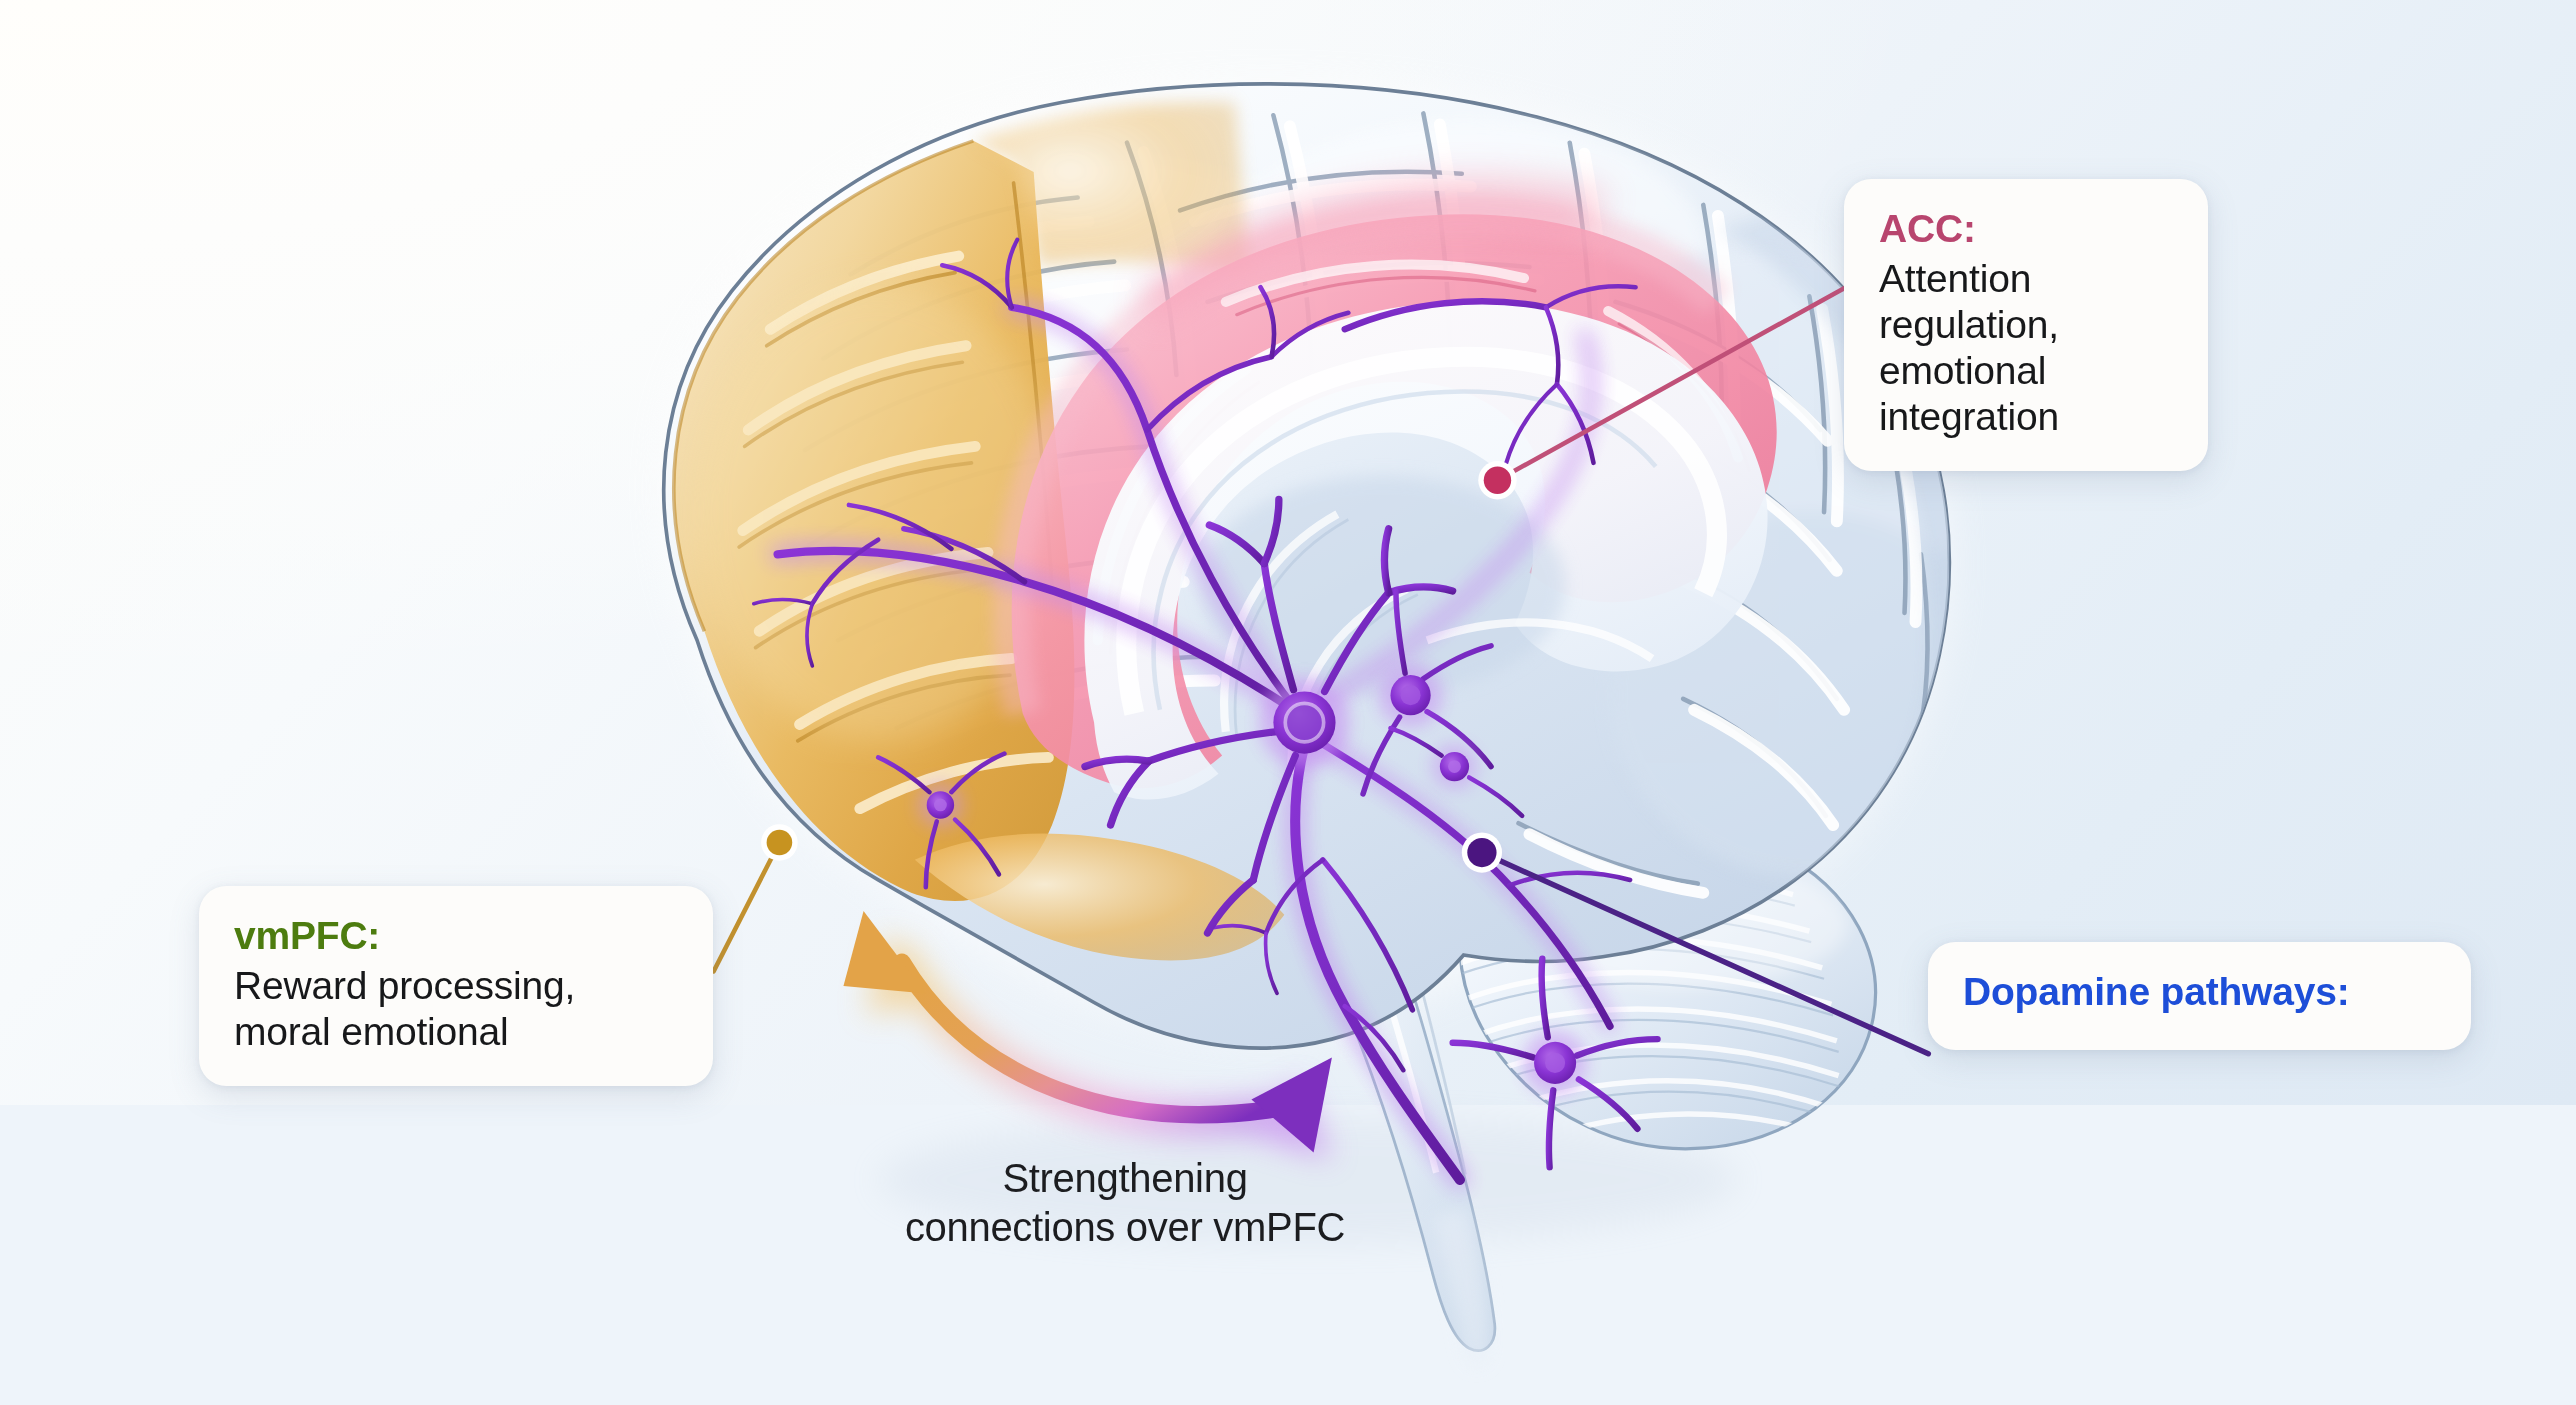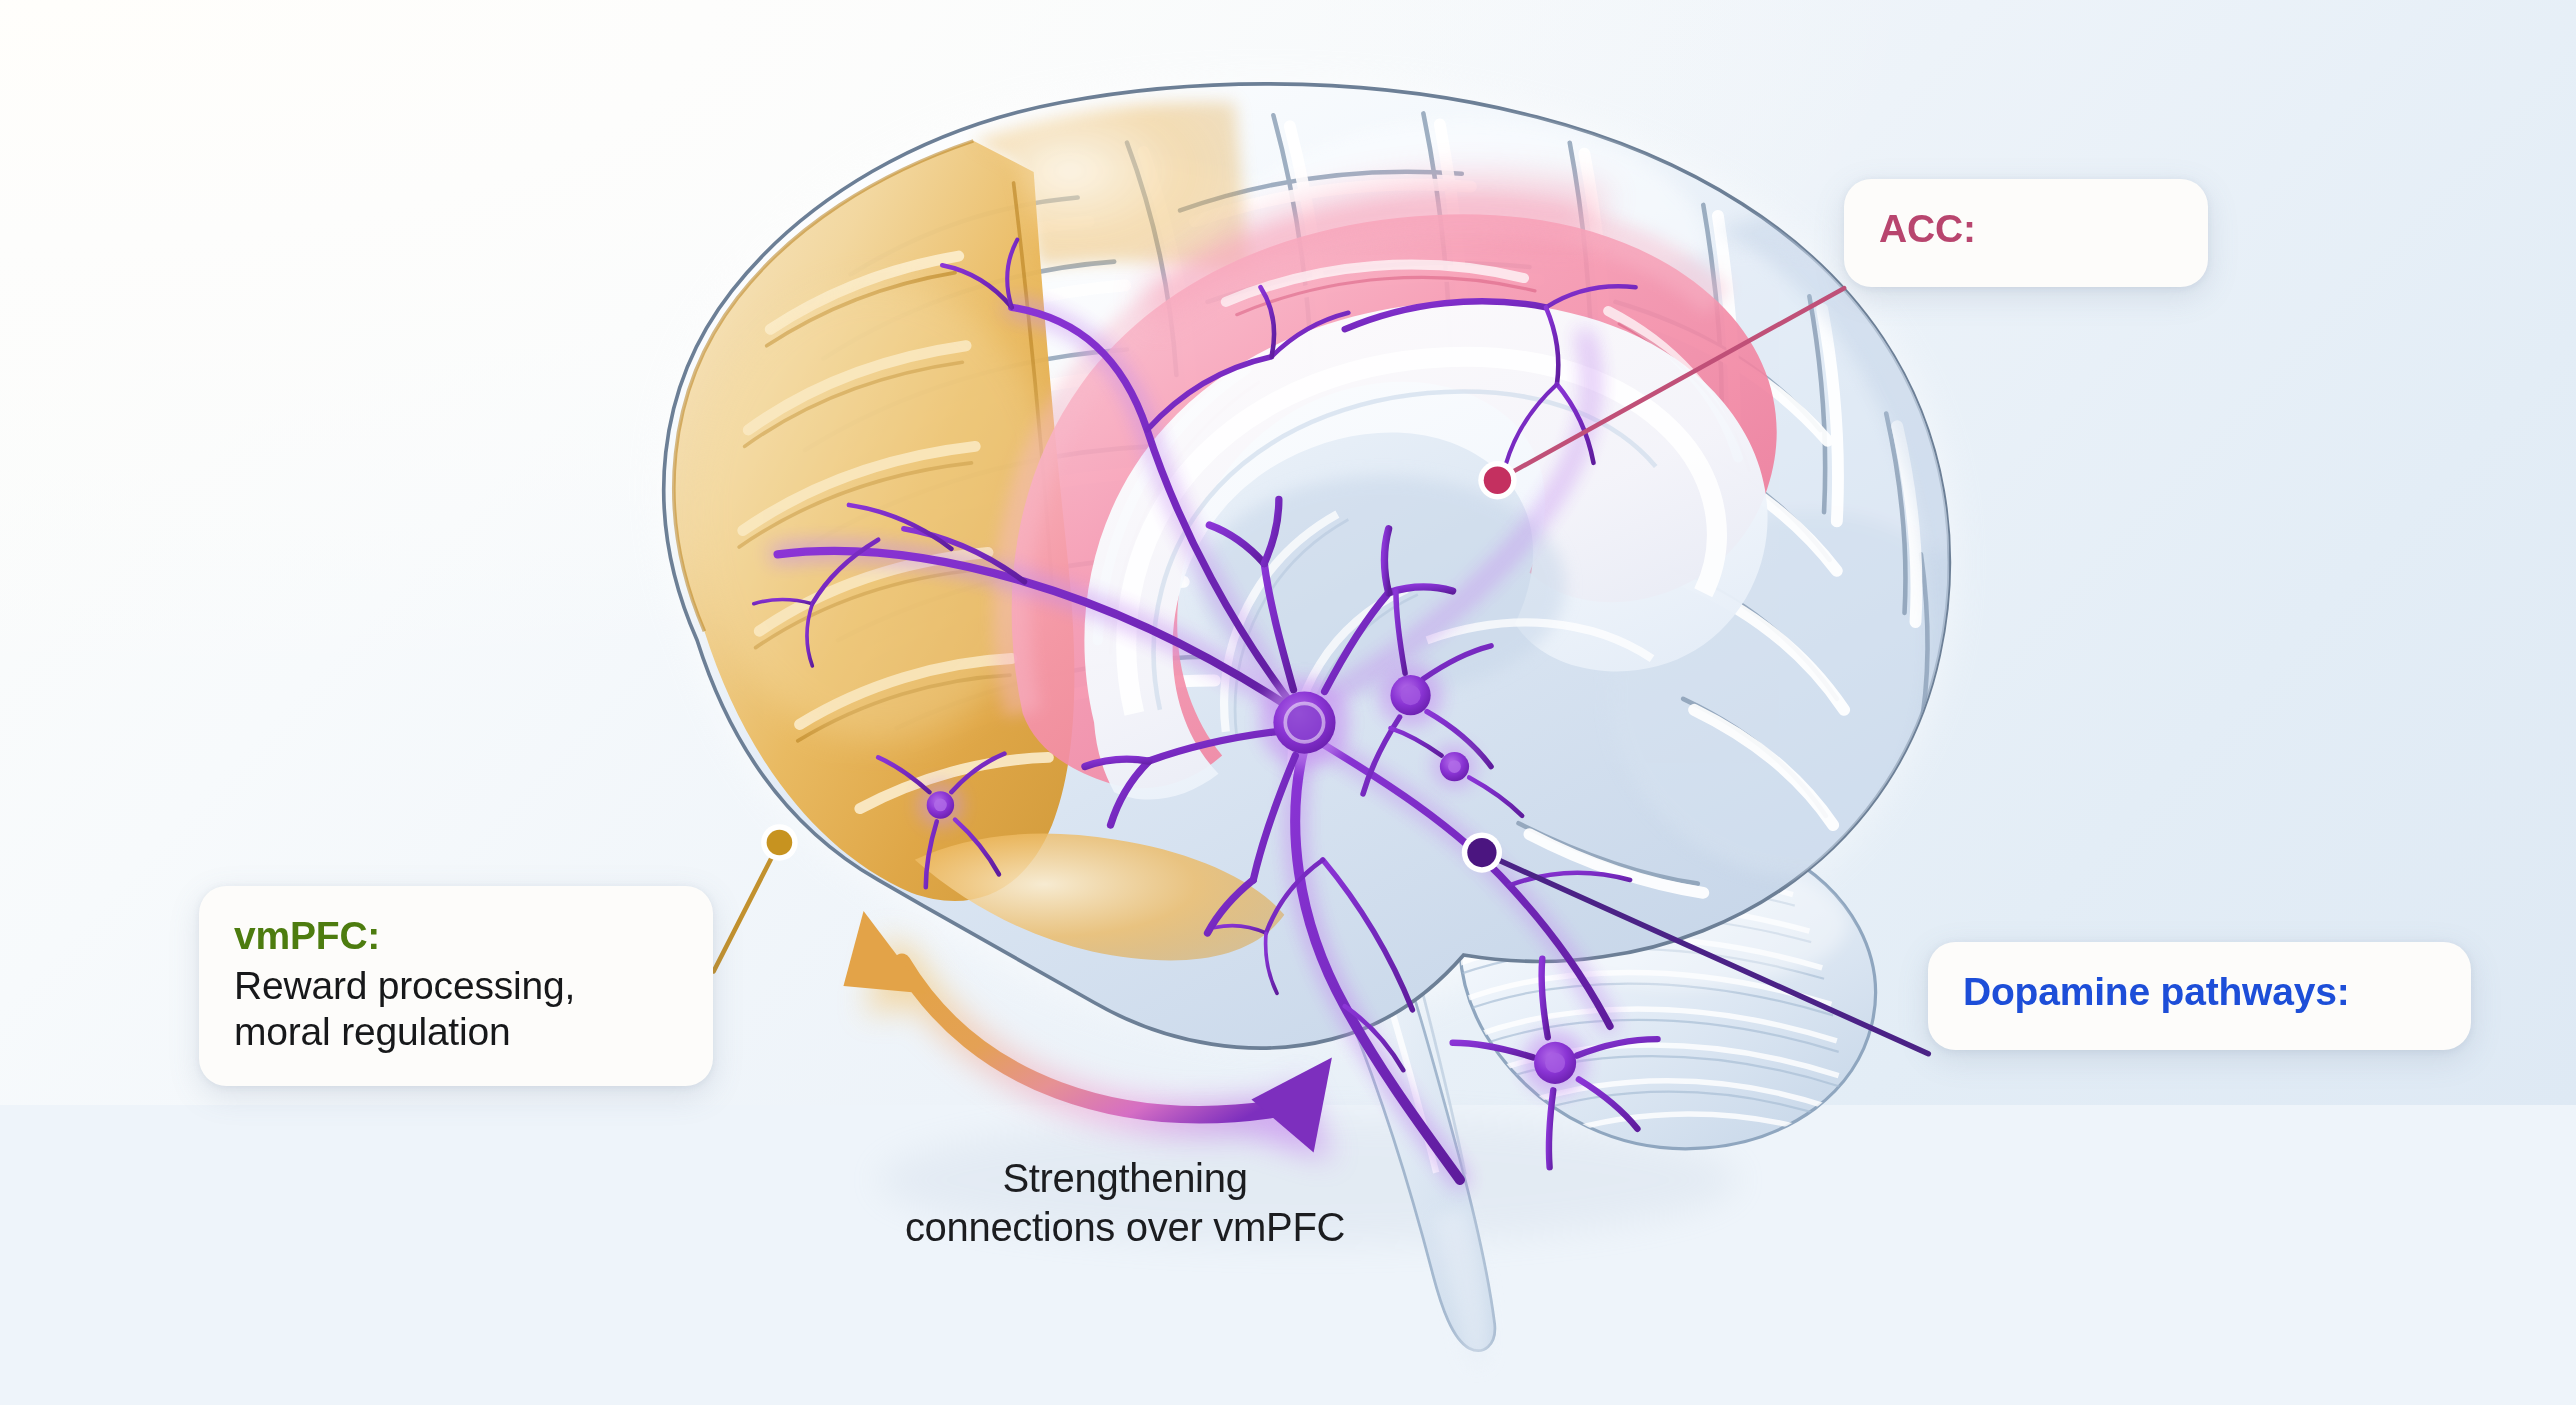--- a/index.html
+++ b/index.html
@@ -588,26 +588,28 @@
     <g>
       <line x1="1620" y1="932" x2="2108" y2="1152" stroke="#4b2286" stroke-width="6" stroke-linecap="round"></line>
       <circle cx="1620" cy="932" r="22" fill="#ffffff"></circle>
       <circle cx="1620" cy="932" r="16" fill="#4b1580"></circle>
     </g>
   </svg>
   </div>
 
   <div class="card" id="card-acc">
     <p class="ttl" style="color:#b8456e">ACC:</p>
+    <p class="dsc">Attention regulation,
+emotional integration</p>
   </div>
 
   <div class="card" id="card-vmpfc">
     <p class="ttl" style="color:#4d7c0f">vmPFC:</p>
     <p class="dsc">Reward processing,
-moral regulation</p>
+moral emotional</p>
   </div>
 
   <div class="card" id="card-dopa">
     <p class="ttl" style="color:#1d4ed8">Dopamine pathways:</p>
   </div>
 
   <div id="caption">Strengthening
 connections over vmPFC</div>
 
 </div>

